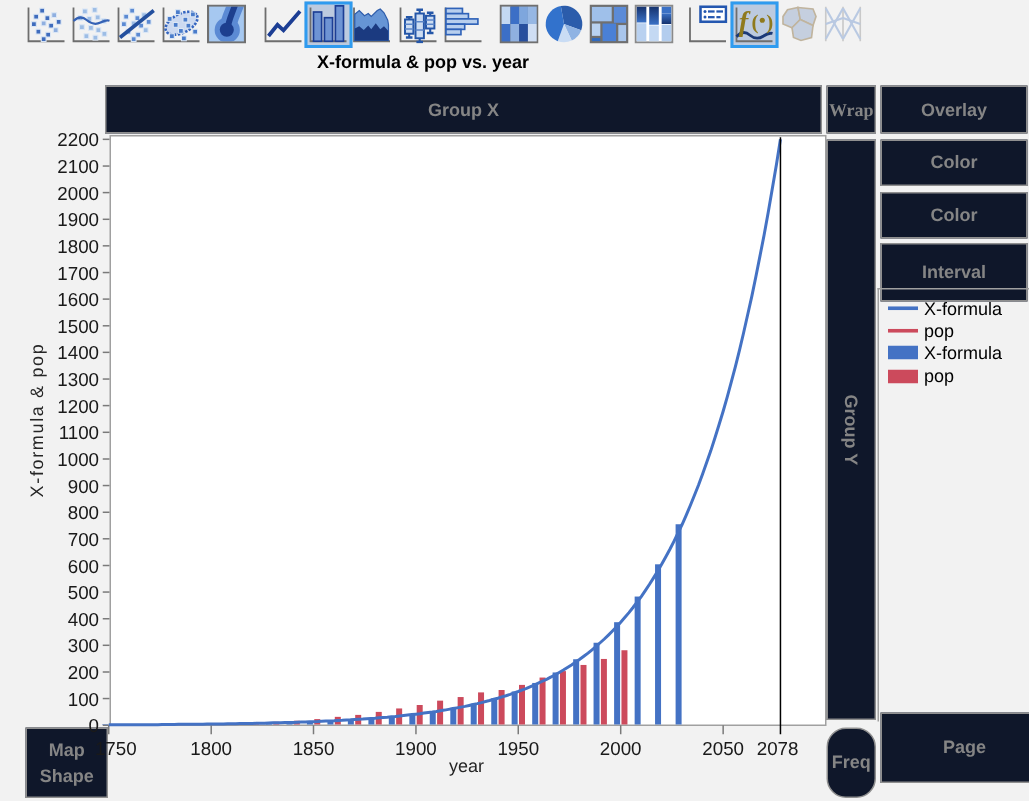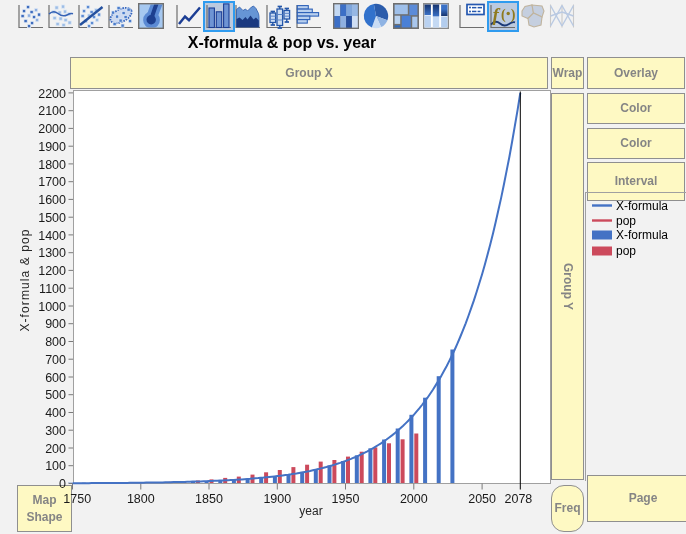--- a/index.html
+++ b/index.html
@@ -1,23 +1,23 @@
 <!DOCTYPE html>
 <html><head><meta charset="utf-8"><style>
 html,body{margin:0;padding:0;}
 #win{position:relative;width:686px;height:534px;background:#f2f2f2;
   font-family:"Liberation Sans",sans-serif;overflow:hidden;}
-.zone{position:absolute;border:1px solid #8f8f8f;background:#fef9c3;color:#858585;
+.zone{position:absolute;border:1px solid #8f8f8f;background:#0f172a;color:#858585;
   font-size:12px;font-weight:bold;display:flex;align-items:center;justify-content:center;
   text-align:center;box-sizing:border-box;line-height:1.35;}
 .tl{font-size:12.5px;fill:#1a1a1a;font-family:"Liberation Sans",sans-serif;}
 .lg{font-size:12px;fill:#000;font-family:"Liberation Sans",sans-serif;}
 .at{font-size:12px;fill:#262626;font-family:"Liberation Sans",sans-serif;}
 #title{position:absolute;left:0;top:34px;width:564px;text-align:center;
-  font-size:16px;font-weight:bold;color:#000;}
+  font-size:12px;font-weight:bold;color:#000;}
 </style></head><body>
 <div id="win">
 <svg style="position:absolute;left:18px;top:3px" width="26" height="26" viewBox="0 0 26 26">
       <path d="M1,2 V24.5 H25" fill="none" stroke="#6e6e6e" stroke-width="1.2"></path>
       <rect x="8.5" y="2.5" width="3.2" height="3.2" fill="#3f6cbd" stroke="#dce7f5" stroke-width="0.7"></rect>
       <rect x="4.5" y="6.5" width="3.2" height="3.2" fill="#3f6cbd" stroke="#dce7f5" stroke-width="0.7"></rect>
       <rect x="12" y="7.5" width="3.2" height="3.2" fill="#3f6cbd" stroke="#dce7f5" stroke-width="0.7"></rect>
       <rect x="16.5" y="5.5" width="3.2" height="3.2" fill="#8fafe0" stroke="#dce7f5" stroke-width="0.7"></rect>
       <rect x="3" y="11.5" width="3.2" height="3.2" fill="#3f6cbd" stroke="#dce7f5" stroke-width="0.7"></rect>
       <rect x="9.5" y="11" width="3.2" height="3.2" fill="#8fafe0" stroke="#dce7f5" stroke-width="0.7"></rect>
@@ -216,21 +216,21 @@
         <line x1="1.5" y1="2.5" x2="13" y2="23"></line>
         <line x1="1.5" y1="23" x2="13" y2="2.5"></line>
         <line x1="1.5" y1="13" x2="13" y2="9"></line>
         <line x1="13" y1="2.5" x2="24.5" y2="23"></line>
         <line x1="13" y1="23" x2="24.5" y2="2.5"></line>
         <line x1="13" y1="9" x2="24.5" y2="13"></line>
       </g>
     </svg>
 <div id="title">X-formula &amp; pop vs. year</div>
 <div class="zone " style="left:70px;top:57px;width:478px;height:32px;">Group X</div>
-<div class="zone " style="left:551px;top:57px;width:33px;height:32px;">Wrap</div>
+<div class="zone " style="left:551px;top:57px;width:33px;height:32px;font-family:Liberation Serif, serif;">Wrap</div>
 <div class="zone " style="left:587px;top:57px;width:98px;height:32px;">Overlay</div>
 <div class="zone " style="left:587px;top:93px;width:98px;height:31px;">Color</div>
 <div class="zone " style="left:587px;top:127.5px;width:98px;height:31px;">Color</div>
 <div class="zone " style="left:587px;top:162px;width:98px;height:39px;">Interval</div>
 <div class="zone " style="left:551px;top:485px;width:33px;height:47px;border-radius:13px;">Freq</div>
 <div class="zone " style="left:587px;top:475px;width:112px;height:47px;">Page</div>
 <div class="zone " style="left:17px;top:485px;width:55px;height:47px;">Map<br>Shape</div>
 <div class="zone" style="left:551px;top:93px;width:33px;height:387px;">
       <span style="writing-mode:vertical-rl;">Group Y</span>
     </div>

